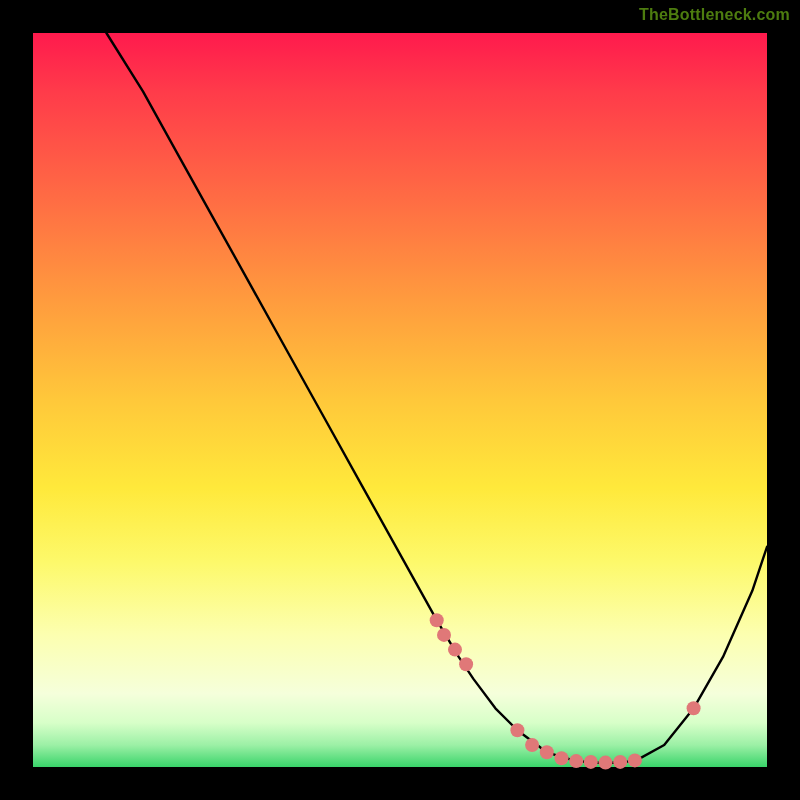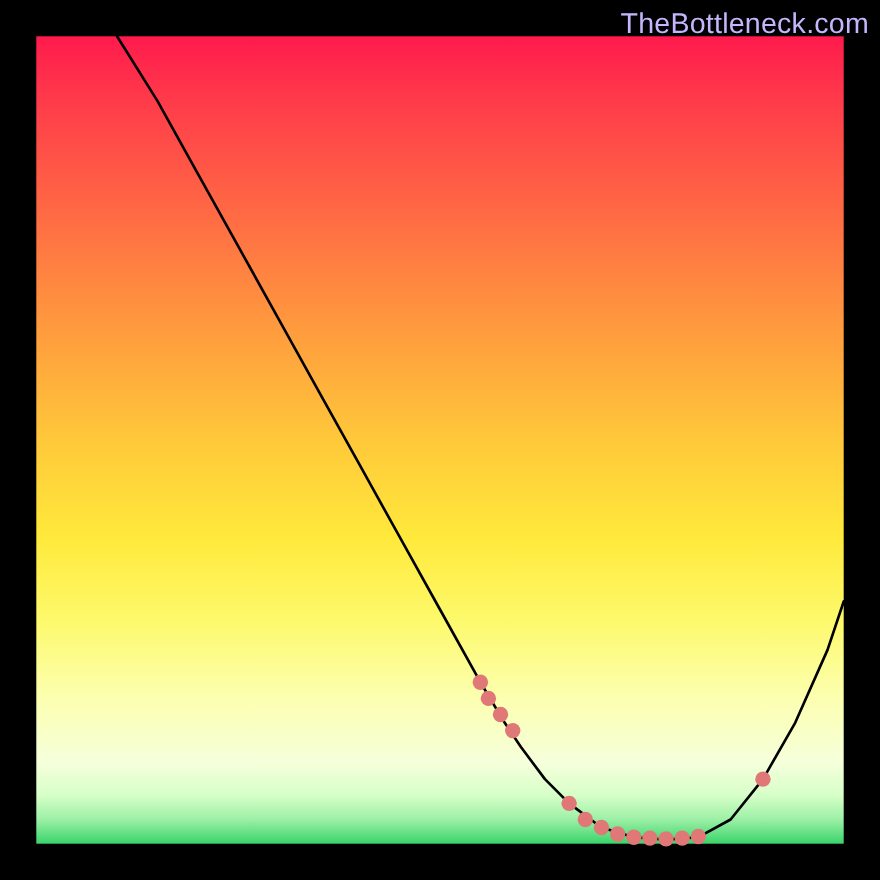--- a/index.html
+++ b/index.html
@@ -36,23 +36,23 @@
       #f5ffdb 90%,
       #d7ffc8 94%,
       #9cf0a6 97%,
       #39d46a 100%
     );
   }
   .watermark {
     position: absolute;
     top: 6px;
     right: 10px;
-    color: #c4b5fd;
-    font-size: 26px;
-    font-weight: 400;
+    color: #4d7c0f;
+    font-size: 16px;
+    font-weight: 700;
     letter-spacing: 0.2px;
     user-select: none;
   }
   svg.overlay {
     position: absolute;
     left: 0;
     top: 0;
     width: 734px;
     height: 734px;
     overflow: visible;

